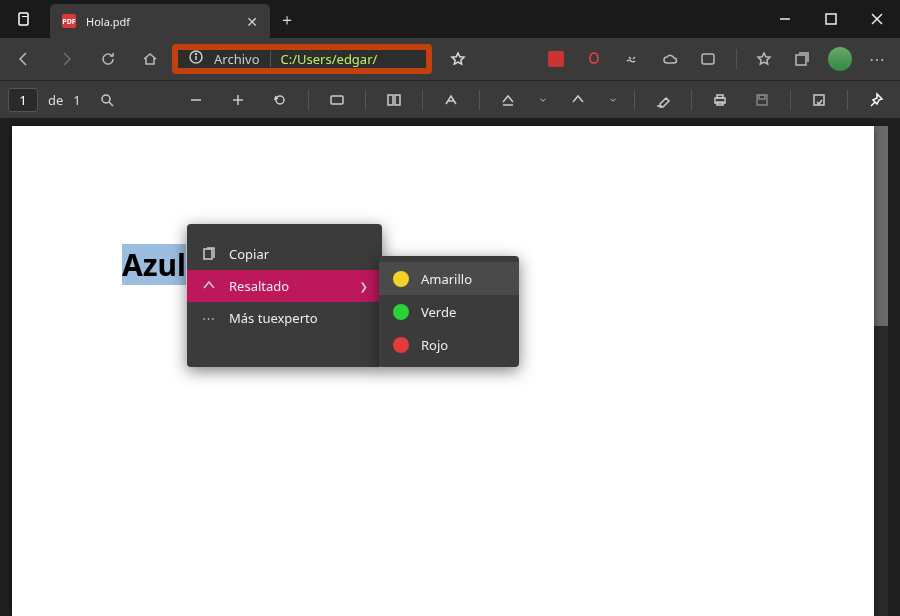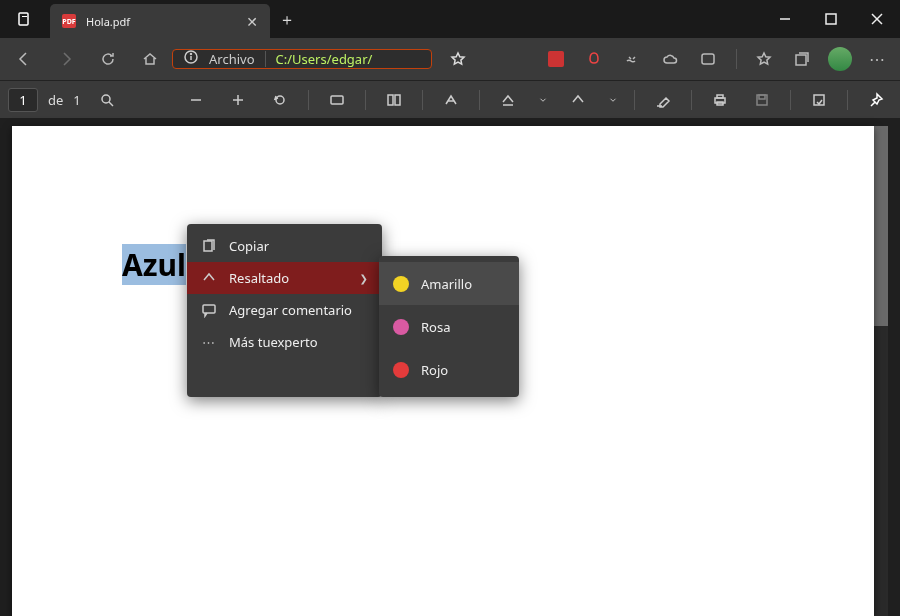--- a/index.html
+++ b/index.html
@@ -10,21 +10,21 @@
   .tab { background: #3a3a3a; display: flex; align-items: center; padding: 0 12px; gap: 10px; min-width: 220px; border-radius: 5px 5px 0 0; margin-top:4px;}
   .tab .fav { width:14px; height:14px; background: #d83b3b; border-radius:2px; display:flex; align-items:center; justify-content:center; font-size:7px; color:#fff; font-weight:bold;}
   .tab .title { font-size: 11px; color:#eee; flex:1;}
   .tab .close { color:#ccc; font-size:14px;}
   .new-tab { width:34px; display:flex; align-items:center; justify-content:center; color:#ddd; font-size:16px;}
   .win-ctrls { margin-left:auto; display:flex;}
   .win-ctrls div { width:46px; display:flex; align-items:center; justify-content:center; color:#eee;}
 
   .addr { height: 42px; background: #3a3a3a; display:flex; align-items:center; padding: 0 4px; gap: 2px;}
   .addr .btn { width: 40px; height:32px; display:flex; align-items:center; justify-content:center; color:#bbb;}
-  .addr-box { flex: 0 0 260px; height:20px; background:#2d2d2d; border-radius:4px; display:flex; align-items:center; gap:10px; padding:0 10px; font-size:13px; color:#ccc; border:1px solid #c2410c;}
+  .addr-box { flex: 0 0 260px; height:30px; background:#2d2d2d; border-radius:4px; display:flex; align-items:center; gap:10px; padding:0 10px; font-size:13px; color:#ccc; border:6px solid #c2410c;}
   .addr-box .sep { width:1px; height:16px; background:#555;}
   .addr-actions { margin-left:6px; display:flex; gap:2px; flex:1;}
   .addr-actions .btn { width:36px; color:#ddd; }
   .addr-right { display:flex; gap:2px; margin-left:auto;}
   .addr-right .btn { width:36px; }
   .red-badge { width:16px; height:16px; background:#c33; border-radius:2px;}
   .avatar { width:24px; height:24px; background: linear-gradient(#6a6, #384); border-radius:50%;}
 
   .pdfbar { height: 38px; background: #3a3a3a; border-top:1px solid #222; display:flex; align-items:center; padding: 0 8px; gap:10px; color:#ddd; font-size:13px;}
   .pg-input { width:30px; height:24px; background:#2a2a2a; border:1px solid #555; color:#fff; text-align:center; border-radius:3px;}
@@ -33,28 +33,28 @@
   .toolsep { width:1px; height:20px; background:#555; margin:0 2px;}
 
   .canvas { position: relative; height: calc(616px - 38px - 42px - 38px); background:#1f1f1f; display:flex; justify-content:center; padding: 8px 12px 0 12px;}
   .page { width: 100%; background:#fff; color:#000; position:relative; box-shadow: 0 2px 8px rgba(0,0,0,0.5);}
   .doc-text { position:absolute; top: 118px; left: 110px; font-size: 30px; font-family: "Times New Roman", serif; font-weight:bold; }
   .sel { background: #9bbde0; }
   .scrollbar { width:14px; background:#2a2a2a;}
   .scroll-thumb { width:14px; height:200px; background:#6a6a6a; margin-top:0;}
 
   .ctxmenu { position:absolute; top:106px; left:187px; display:flex; z-index:10; }
-  .menu1 { width:195px; background:#3b3b3b; border-radius:4px; padding:6px 0; box-shadow:0 4px 16px rgba(0,0,0,0.5);}
+  .menu1 { width:195px; background:#3b3b3b; border-radius:4px; padding:14px 0; box-shadow:0 4px 16px rgba(0,0,0,0.5);}
   .menu1 .row { height:32px; display:flex; align-items:center; gap:12px; padding:0 14px; font-size:13px; color:#eee;}
-  .menu1 .row.hover { background:#7f1d1d;}
+  .menu1 .row.hover { background:#be185d;}
   .menu1 .ico { width:16px; display:flex; align-items:center; justify-content:center; color:#ccc;}
   .menu1 .chev { margin-left:auto; color:#ccc; font-size:10px;}
 
   .menu2 { width:140px; background:#3b3b3b; border-radius:4px; padding:6px 0; box-shadow:0 4px 16px rgba(0,0,0,0.5); margin-left:-3px; margin-top:32px;}
-  .menu2 .row { height:43px; display:flex; align-items:center; gap:12px; padding:0 14px; font-size:13px; color:#eee;}
+  .menu2 .row { height:33px; display:flex; align-items:center; gap:12px; padding:0 14px; font-size:13px; color:#eee;}
   .menu2 .row.hover { background:#4a4a4a;}
   .swatch { width:16px; height:16px; border-radius:50%;}
 
   svg { width:16px; height:16px; stroke:currentColor; fill:none; stroke-width:1.5;}
 </style>
 </head>
 <body>
 
 <div class="titlebar">
   <div class="icon-slot">
@@ -298,41 +298,32 @@
       <div class="row hover">
         <span class="ico">
             <svg viewBox="0 0 16 16">
               <path d="M3 10l5-6 5 6"></path>
             </svg>
           </span>
         <span>Resaltado</span>
         <span class="chev">❯</span>
       </div>
       <div class="row">
-        <span class="ico">
-            <svg viewBox="0 0 16 16">
-              <rect x="2" y="3" width="12" height="8" rx="1"></rect>
-              <path d="M6 11l-2 3v-3"></path>
-            </svg>
-          </span>
-        <span>Agregar comentario</span>
-      </div>
-      <div class="row">
         <span class="ico" style="letter-spacing:1px">⋯</span>
         <span>Más tuexperto</span>
       </div>
     </div>
     <div class="menu2">
       <div class="row hover">
         <span class="swatch" style="background:#f2d324"></span>
         <span>Amarillo</span>
       </div>
       <div class="row">
-        <span class="swatch" style="background:#d95aa2"></span>
-        <span>Rosa</span>
+        <span class="swatch" style="background:#2bd13b"></span>
+        <span>Verde</span>
       </div>
       <div class="row">
         <span class="swatch" style="background:#e33b3b"></span>
         <span>Rojo</span>
       </div>
     </div>
   </div>
 </div>
 
 </body></html>

